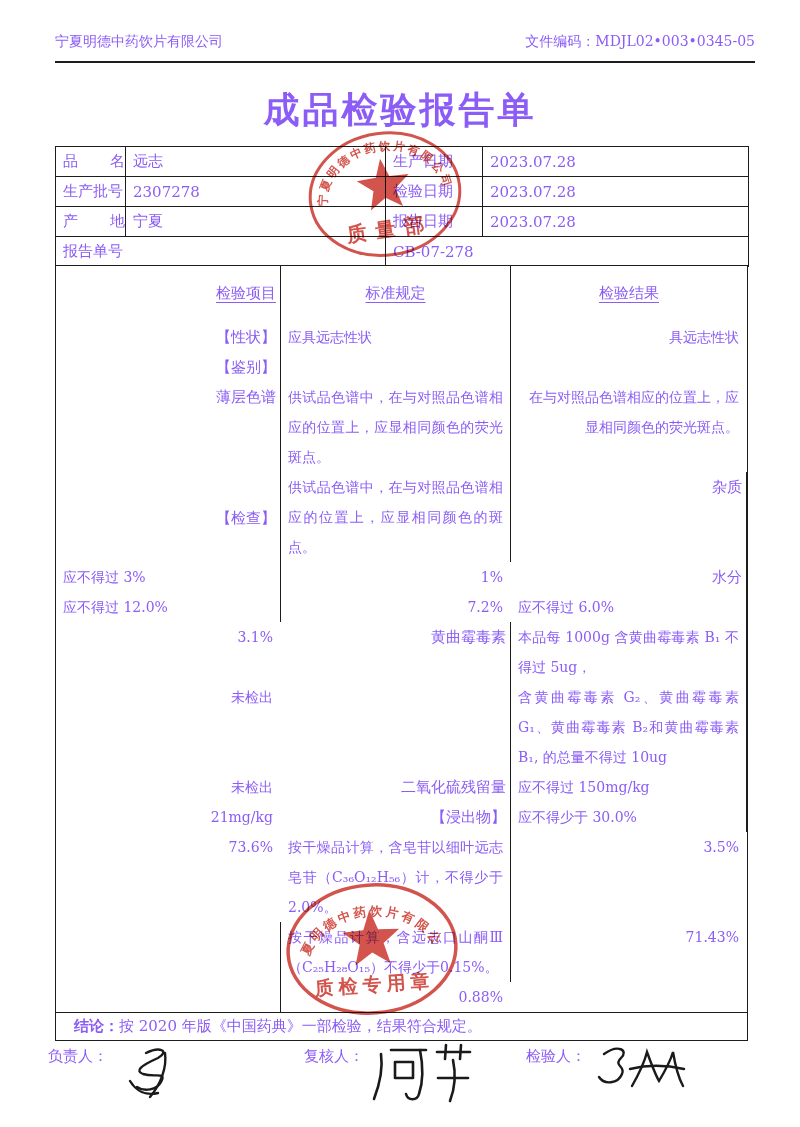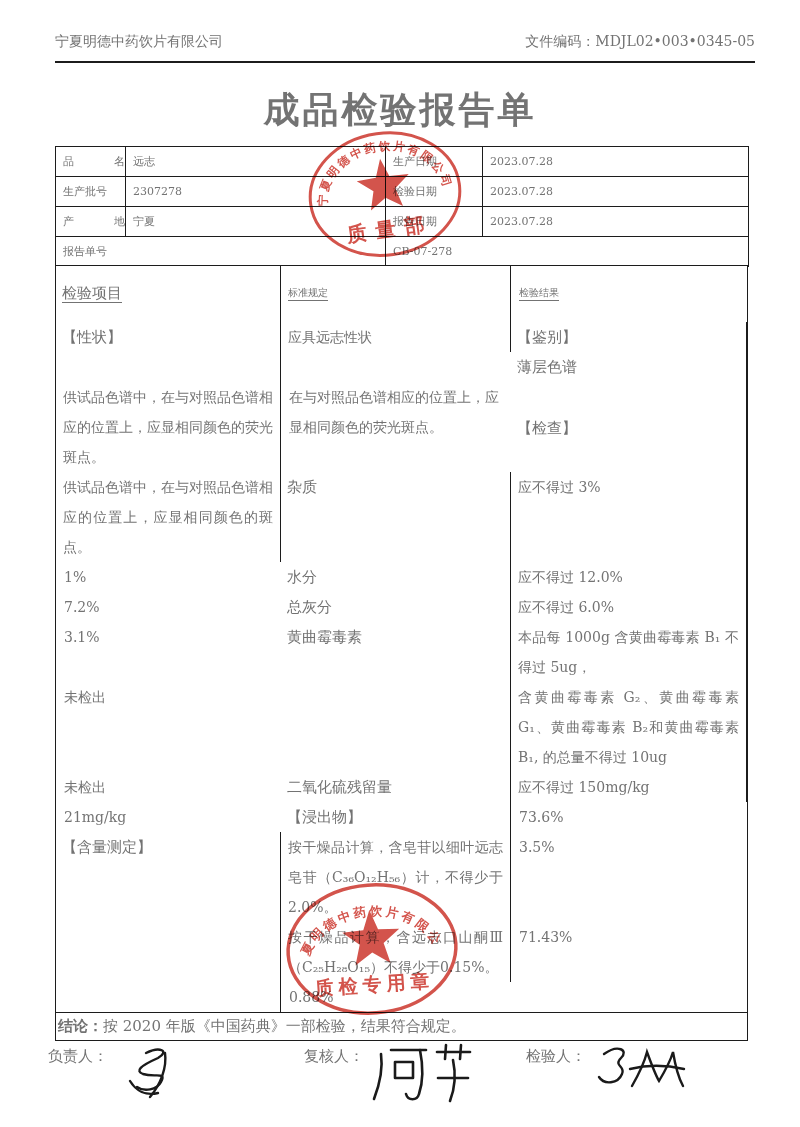--- a/index.html
+++ b/index.html
@@ -1,57 +1,57 @@
 <!DOCTYPE html>
 <html><head>
 <meta charset="utf-8">
 <style>
   html,body{margin:0;padding:0;background:#ffffff;}
   .sheet{
     position:relative;width:800px;height:1127px;background:#fff;overflow:hidden;
-    font-family:"DejaVu Serif","Liberation Serif",serif;color:#737373;
+    font-family:"DejaVu Serif","Liberation Serif",serif;color:#8b5cf6;
   }
   
   .doc-header{
     position:absolute;top:33px;left:55px;width:700px;height:24px;
     display:flex;justify-content:space-between;align-items:flex-start;
     font-size:14px;border-bottom:2px solid #1c1c1c;padding-bottom:4px;
   }
   
   .title{
     position:absolute;top:86px;left:0;width:100%;margin:0;text-align:center;
     font-size:36px;font-weight:bold;letter-spacing:3px;
   }
   
   table.info-table{
     position:absolute;top:146px;left:55px;width:693px;
-    border-collapse:collapse;table-layout:fixed;font-size:11px;
+    border-collapse:collapse;table-layout:fixed;font-size:15px;
   }
   table.info-table td{
     border:1px solid #1c1c1c;height:29px;padding:0 0 0 7px;
     white-space:nowrap;overflow:hidden;
   }
   td.spread{text-align:justify;text-align-last:justify;padding-right:14px;}
   
   .lower{position:absolute;top:265px;left:55px;width:693px;}
   .main-table{
     display:grid;grid-template-columns:225px 230px 236px;
     border:1px solid #1c1c1c;background:#fff;
   }
-  .cell{line-height:30px;min-height:30px;}
+  .cell{line-height:30px;min-height:30px;text-align:right;}
   .ci{border-right:1px solid #1c1c1c;padding:0 4px 0 6px;font-size:15px;}
   .cs{border-right:1px solid #1c1c1c;padding:0 7px;font-size:14px;text-align:justify;}
   .cr{padding:0 8px;font-size:14px;}
   .head{padding-top:12px;padding-bottom:2px;min-height:42px;}
-  .cs.head,.cr.head{font-size:10px;}
+  .cs.head,.cr.head{text-align:center;font-size:15px;}
   .u{text-decoration:underline;text-underline-offset:4px;}
   .pad-label{padding-top:31px;}
   .conclusion{
     border:1px solid #1c1c1c;border-top:none;height:27px;line-height:27px;
-    font-size:15px;padding-left:2px;white-space:nowrap;overflow:hidden;
+    font-size:15px;padding-left:18px;white-space:nowrap;overflow:hidden;
   }
   .signatures{
     display:flex;align-items:flex-start;margin-top:4px;margin-left:-7px;
     font-size:15px;line-height:22px;
   }
   .sig-block{display:flex;align-items:flex-start;}
   .sig-block svg{margin-top:-4px;}
   .sb1{margin-left:0;} .sb2{margin-left:86px;} .sb3{margin-left:40px;}
   
   .stamp{position:absolute;mix-blend-mode:multiply;opacity:.9;}
@@ -104,49 +104,49 @@
     </table>
 
   <div class="lower">
     <div class="main-table" id="main-table">
       <div class="cell ci head"><span class="u">检验项目</span></div>
       <div class="cell cs head"><span class="u">标准规定</span></div>
       <div class="cell cr head"><span class="u">检验结果</span></div>
 
     <div class="cell ci">【性状】</div>
         <div class="cell cs">应具远志性状</div>
+        <div class="cell cr">具远志性状</div>
         <div class="cell ci">【鉴别】</div>
         <div class="cell cs"></div>
         <div class="cell cr"></div>
         <div class="cell ci">薄层色谱</div>
         <div class="cell cs">供试品色谱中，在与对照品色谱相应的位置上，应显相同颜色的荧光斑点。</div>
         <div class="cell cr">在与对照品色谱相应的位置上，应显相同颜色的荧光斑点。</div>
         <div class="cell ci pad-label">【检查】</div>
         <div class="cell cs">供试品色谱中，在与对照品色谱相应的位置上，应显相同颜色的斑点。</div>
         <div class="cell ci">杂质</div>
         <div class="cell cs">应不得过 3%</div>
         <div class="cell cr">1%</div>
         <div class="cell ci">水分</div>
         <div class="cell cs">应不得过 12.0%</div>
         <div class="cell cr">7.2%</div>
-        <div class="cell ci">总灰分</div>
         <div class="cell cs">应不得过 6.0%</div>
         <div class="cell cr">3.1%</div>
         <div class="cell ci">黄曲霉毒素</div>
         <div class="cell cs">本品每 1000g 含黄曲霉毒素 B₁ 不得过 5ug，</div>
         <div class="cell cr">未检出</div>
         <div class="cell ci"></div>
         <div class="cell cs">含黄曲霉毒素 G₂、黄曲霉毒素 G₁、黄曲霉毒素 B₂和黄曲霉毒素 B₁, 的总量不得过 10ug</div>
         <div class="cell cr">未检出</div>
         <div class="cell ci">二氧化硫残留量</div>
         <div class="cell cs">应不得过 150mg/kg</div>
         <div class="cell cr">21mg/kg</div>
         <div class="cell ci">【浸出物】</div>
+        <div class="cell cs">应不得少于 30.0%</div>
         <div class="cell cr">73.6%</div>
-        <div class="cell ci">【含量测定】</div>
         <div class="cell cs">按干燥品计算，含皂苷以细叶远志皂苷（C₃₆O₁₂H₅₆）计，不得少于 2.0%。</div>
         <div class="cell cr">3.5%</div>
         <div class="cell ci"></div>
         <div class="cell cs">按干燥品计算，含远志口山酮Ⅲ（C₂₅H₂₈O₁₅）不得少于0.15%。</div>
         <div class="cell cr">71.43%</div>
         <div class="cell ci"></div>
         <div class="cell cr">0.88%</div>
       </div>
 
     <div class="conclusion">

